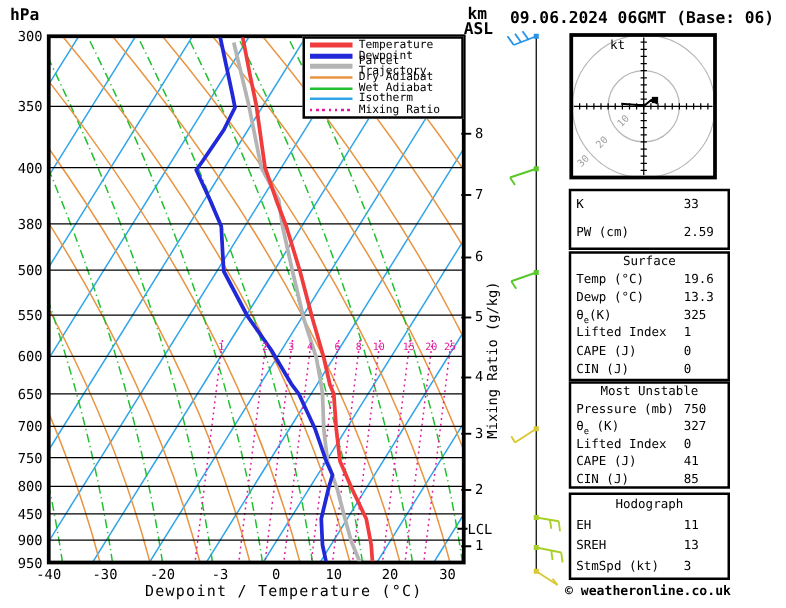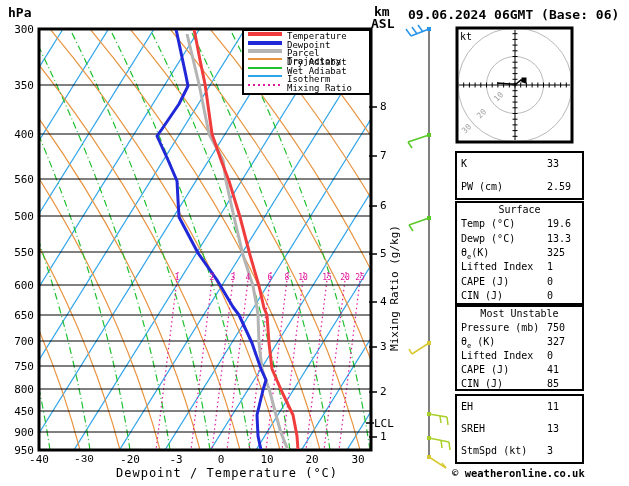--- a/index.html
+++ b/index.html
@@ -10,21 +10,21 @@
   .date{font-size:13px;font-weight:bold;}
   .axis-unit{font-size:13px;font-weight:bold;}
   .ptick{font-size:11px;width:30px;text-align:right;}
   .ttick{font-size:11px;transform:translateX(-50%);}
   .kmtick{font-size:11px;}
   .xlabel{font-size:12px;letter-spacing:1px;padding-left:12px;}
   .mixlabel{font-size:8px;color:#e0189c;transform:translateX(-50%);z-index:5;}
   .mixaxis{font-size:11px;transform:translate(-50%,-50%) rotate(-90deg);}
   .legend{position:absolute;left:242px;top:29px;width:129px;height:66px;background:#fff;
           border:2px solid #000;box-sizing:border-box;z-index:6;display:flex;flex-direction:column;justify-content:space-around;padding:1px 0;}
-  .legend-row{display:flex;align-items:flex-start;height:8px;}
+  .legend-row{display:flex;align-items:center;height:8px;}
   .legend-swatch{width:34px;margin-left:4px;margin-right:5px;flex:none;}
   .legend-text{font-size:9px;line-height:8px;}
   .tbox{position:absolute;left:455px;width:129px;border:2px solid #000;box-sizing:border-box;
         background:#fff;display:flex;flex-direction:column;justify-content:space-around;}
   .trow{position:relative;height:14px;line-height:14px;font-size:10px;padding-left:4px;}
   .trow .val{position:absolute;left:90px;top:0;}
   .thead{height:14px;line-height:14px;font-size:10px;text-align:center;}
   .copyright{font-size:10.5px;font-weight:bold;}
   svg{position:absolute;left:0;top:0;}
   sub{font-size:7px;}
@@ -33,21 +33,21 @@
 <body>
 <div id="stage">
 
   <span class="lbl axis-unit" style="left:8px;top:5px;">hPa</span>
   <span class="lbl axis-unit" style="left:374px;top:4px;">km</span>
   <span class="lbl axis-unit" style="left:371px;top:16px;">ASL</span>
   <span class="lbl date" style="left:408px;top:7px;">09.06.2024 06GMT (Base: 06)</span>
   <span class="lbl kmtick" style="left:374px;top:417px;">LCL</span>
   <span class="lbl mixaxis" style="left:394px;top:288px;">Mixing Ratio (g/kg)</span>
   <span class="lbl xlabel" style="left:104px;top:466px;">Dewpoint / Temperature (°C)</span>
-  <span class="lbl" style="left:460px;top:31px;font-size:10px;z-index:8;">kt</span>
+  <span class="lbl" style="left:460px;top:31px;font-size:10px;z-index:8;padding-left:28px;">kt</span>
   <span class="lbl copyright" style="left:452px;top:467px;">© weatheronline.co.uk</span>
 
   <svg id="skewt-svg" width="629" height="486">
       <defs>
         <clipPath id="plotclip">
           <rect x="40" y="30" width="330" height="419"></rect>
         </clipPath>
       </defs>
       <g clip-path="url(#plotclip)">
         <line x1="-290" y1="450" x2="-28" y2="29" stroke="#30a4e8" stroke-width="1.2"></line>
@@ -325,51 +325,52 @@
   <div class="tbox" style="top:305px;height:86px;">
     <div class="thead">Most Unstable</div>
     <div class="trow"><span>Pressure (mb)</span><span class="val">750</span></div>
     <div class="trow"><span><span>θ</span><sub>e</sub><span> (K)</span></span><span class="val">327</span></div>
     <div class="trow"><span>Lifted Index</span><span class="val">0</span></div>
     <div class="trow"><span>CAPE (J)</span><span class="val">41</span></div>
     <div class="trow"><span>CIN (J)</span><span class="val">85</span></div>
   </div>
 
   <div class="tbox" style="top:394px;height:70px;">
+    <div class="thead">Hodograph</div>
     <div class="trow"><span>EH</span><span class="val">11</span></div>
     <div class="trow"><span>SREH</span><span class="val">13</span></div>
     <div class="trow"><span>StmSpd (kt)</span><span class="val">3</span></div>
   </div>
 
 <span class="lbl mixlabel" style="left: 177px; top: 273px;">1</span>
     <span class="lbl mixlabel" style="left: 212px; top: 273px;">2</span>
     <span class="lbl mixlabel" style="left: 233px; top: 273px;">3</span>
     <span class="lbl mixlabel" style="left: 248px; top: 273px;">4</span>
     <span class="lbl mixlabel" style="left: 270px; top: 273px;">6</span>
     <span class="lbl mixlabel" style="left: 287px; top: 273px;">8</span>
     <span class="lbl mixlabel" style="left: 303px; top: 273px;">10</span>
     <span class="lbl mixlabel" style="left: 327px; top: 273px;">15</span>
     <span class="lbl mixlabel" style="left: 345px; top: 273px;">20</span>
     <span class="lbl mixlabel" style="left: 360px; top: 273px;">25</span>
     <span class="lbl ptick" style="left: 4px; top: 23px;">300</span>
     <span class="lbl ptick" style="left: 4px; top: 79px;">350</span>
     <span class="lbl ptick" style="left: 4px; top: 128px;">400</span>
-    <span class="lbl ptick" style="left: 4px; top: 173px;">560</span>
+    <span class="lbl ptick" style="left: 4px; top: 173px;">380</span>
     <span class="lbl ptick" style="left: 4px; top: 210px;">500</span>
     <span class="lbl ptick" style="left: 4px; top: 246px;">550</span>
     <span class="lbl ptick" style="left: 4px; top: 279px;">600</span>
     <span class="lbl ptick" style="left: 4px; top: 309px;">650</span>
     <span class="lbl ptick" style="left: 4px; top: 335px;">700</span>
     <span class="lbl ptick" style="left: 4px; top: 360px;">750</span>
     <span class="lbl ptick" style="left: 4px; top: 383px;">800</span>
     <span class="lbl ptick" style="left: 4px; top: 405px;">450</span>
     <span class="lbl ptick" style="left: 4px; top: 426px;">900</span>
     <span class="lbl ptick" style="left: 4px; top: 444px;">950</span>
     <span class="lbl ttick" style="left: 39px; top: 453px;">-40</span>
-    <span class="lbl ttick" style="left: 84px; top: 453px; font-family: Liberation Mono, monospace;">-30</span>
+    <span class="lbl ttick" style="left: 84px; top: 453px;">-30</span>
     <span class="lbl ttick" style="left: 130px; top: 453px;">-20</span>
     <span class="lbl ttick" style="left: 176px; top: 453px;">-3</span>
     <span class="lbl ttick" style="left: 221px; top: 453px;">0</span>
     <span class="lbl ttick" style="left: 267px; top: 453px;">10</span>
     <span class="lbl ttick" style="left: 312px; top: 453px;">20</span>
     <span class="lbl ttick" style="left: 358px; top: 453px;">30</span>
     <span class="lbl kmtick" style="left: 380px; top: 100px;">8</span>
     <span class="lbl kmtick" style="left: 380px; top: 149px;">7</span>
     <span class="lbl kmtick" style="left: 380px; top: 199px;">6</span>
     <span class="lbl kmtick" style="left: 380px; top: 247px;">5</span>

